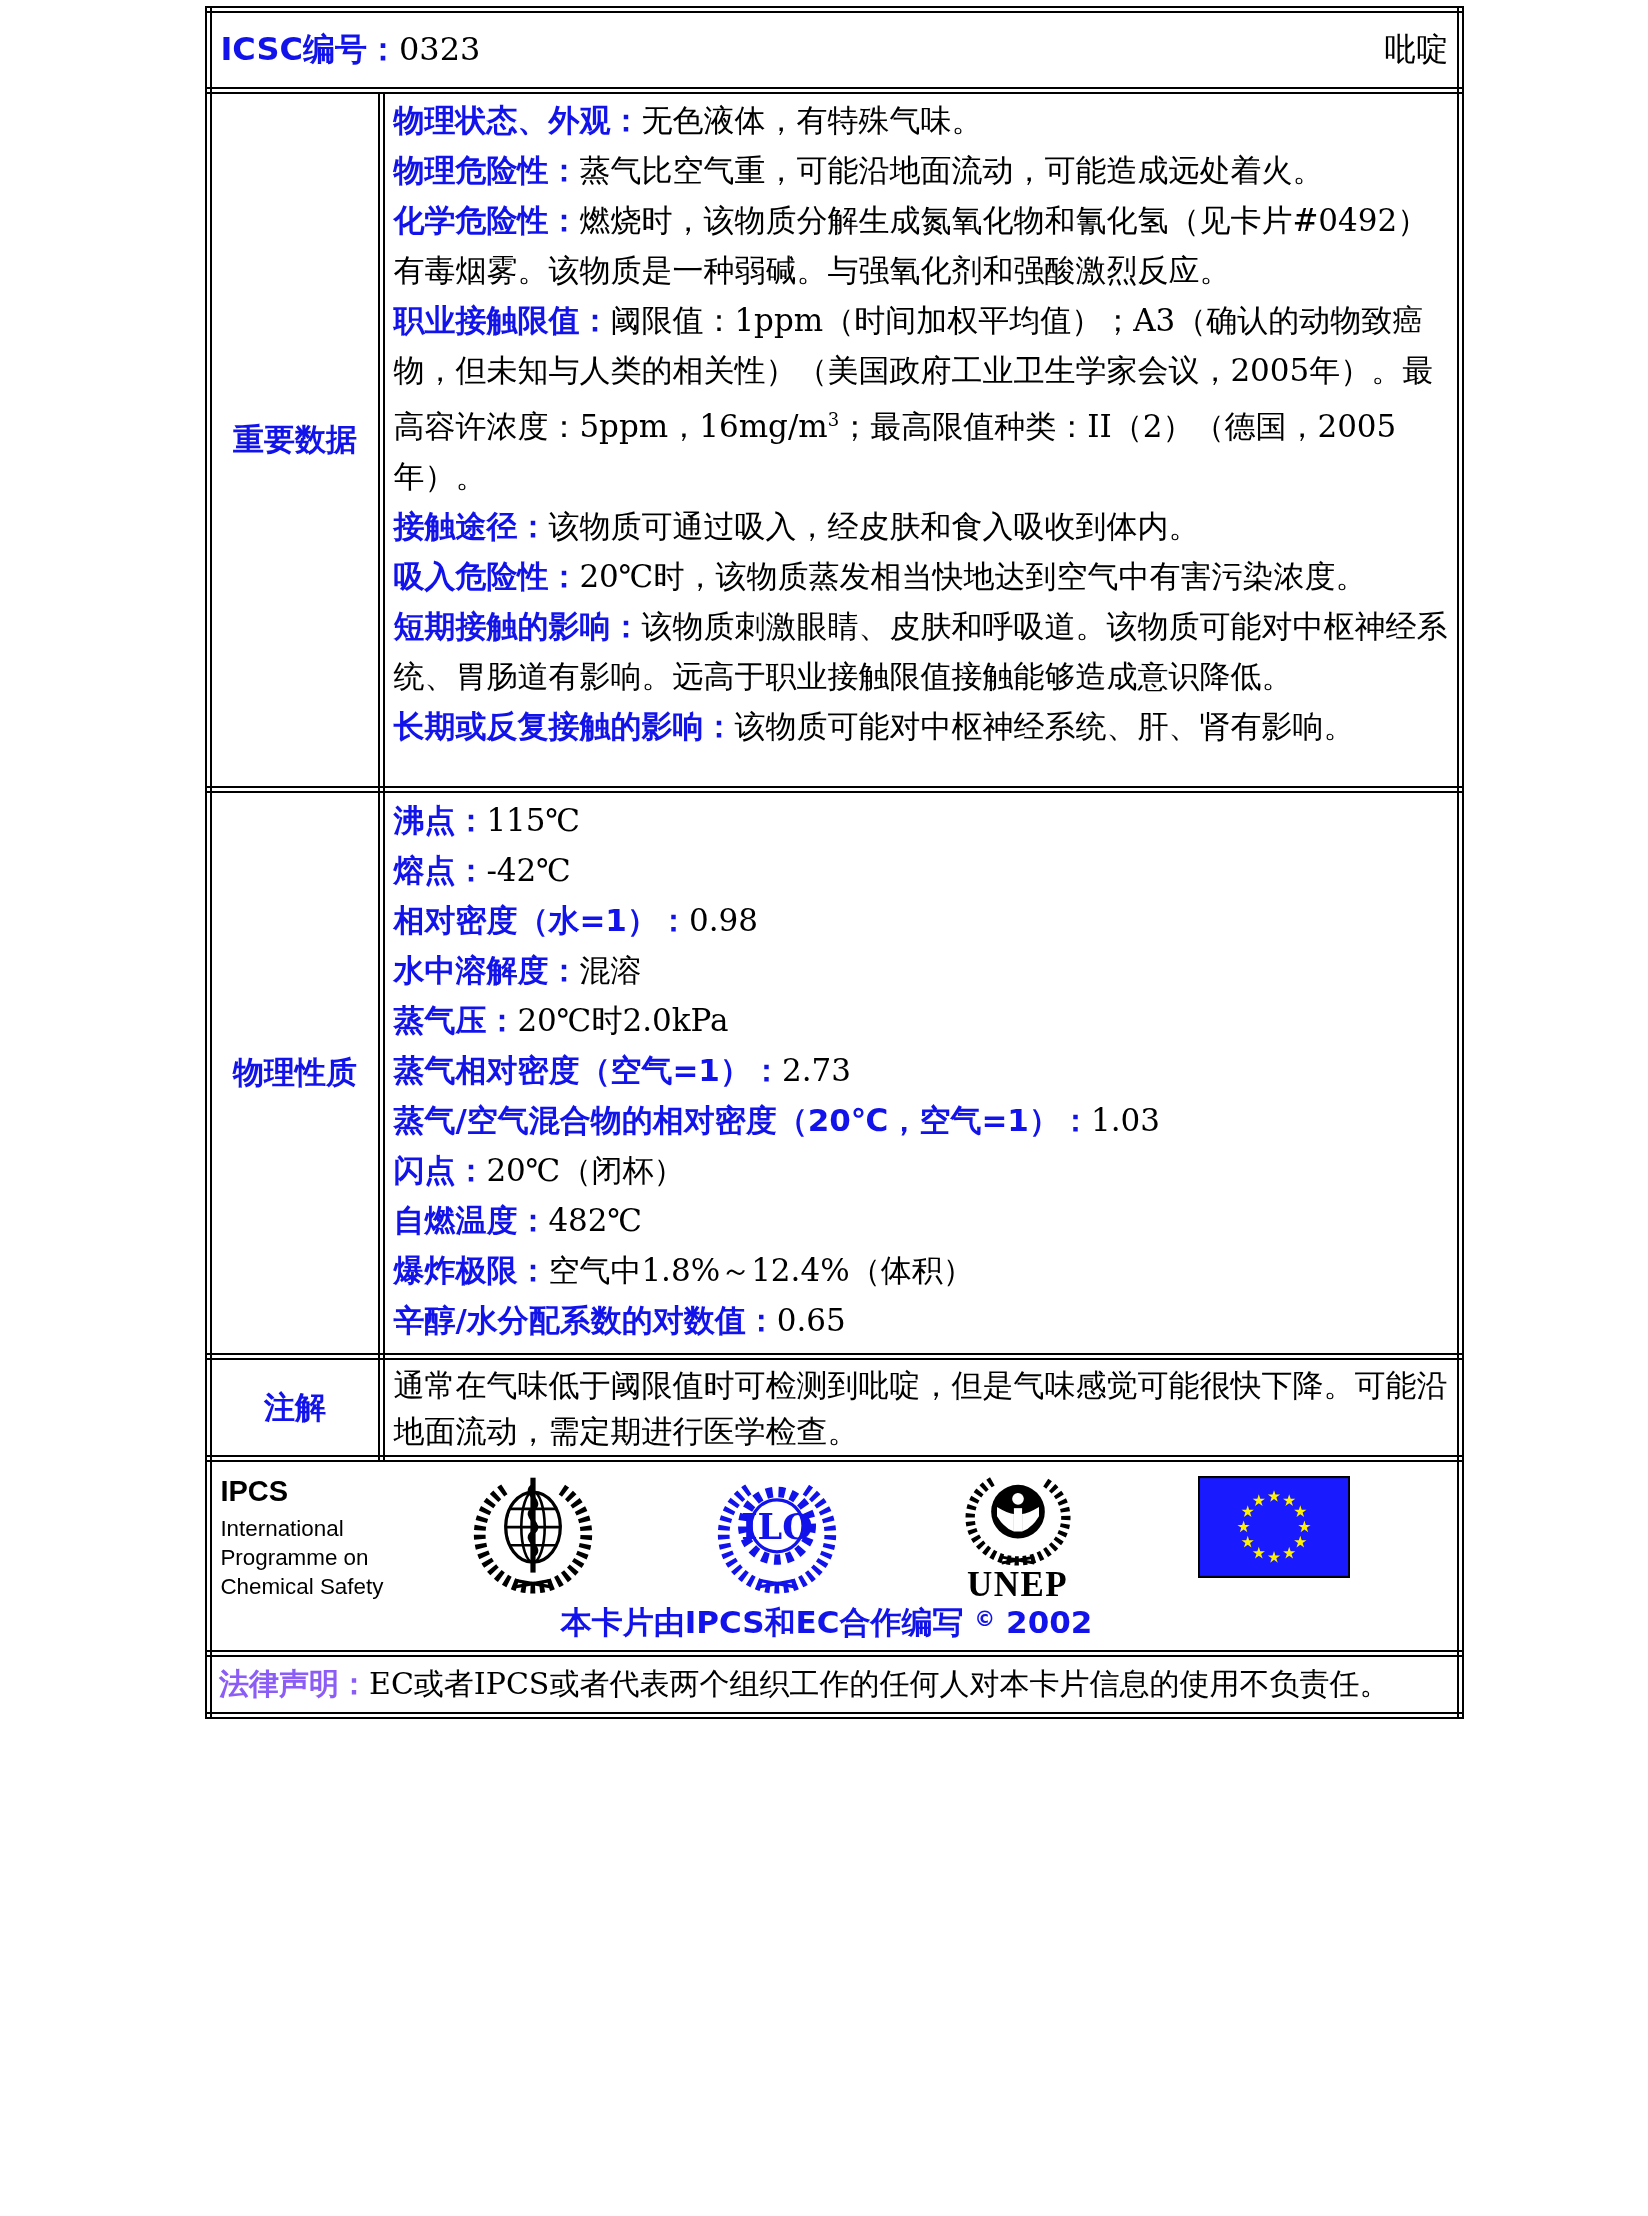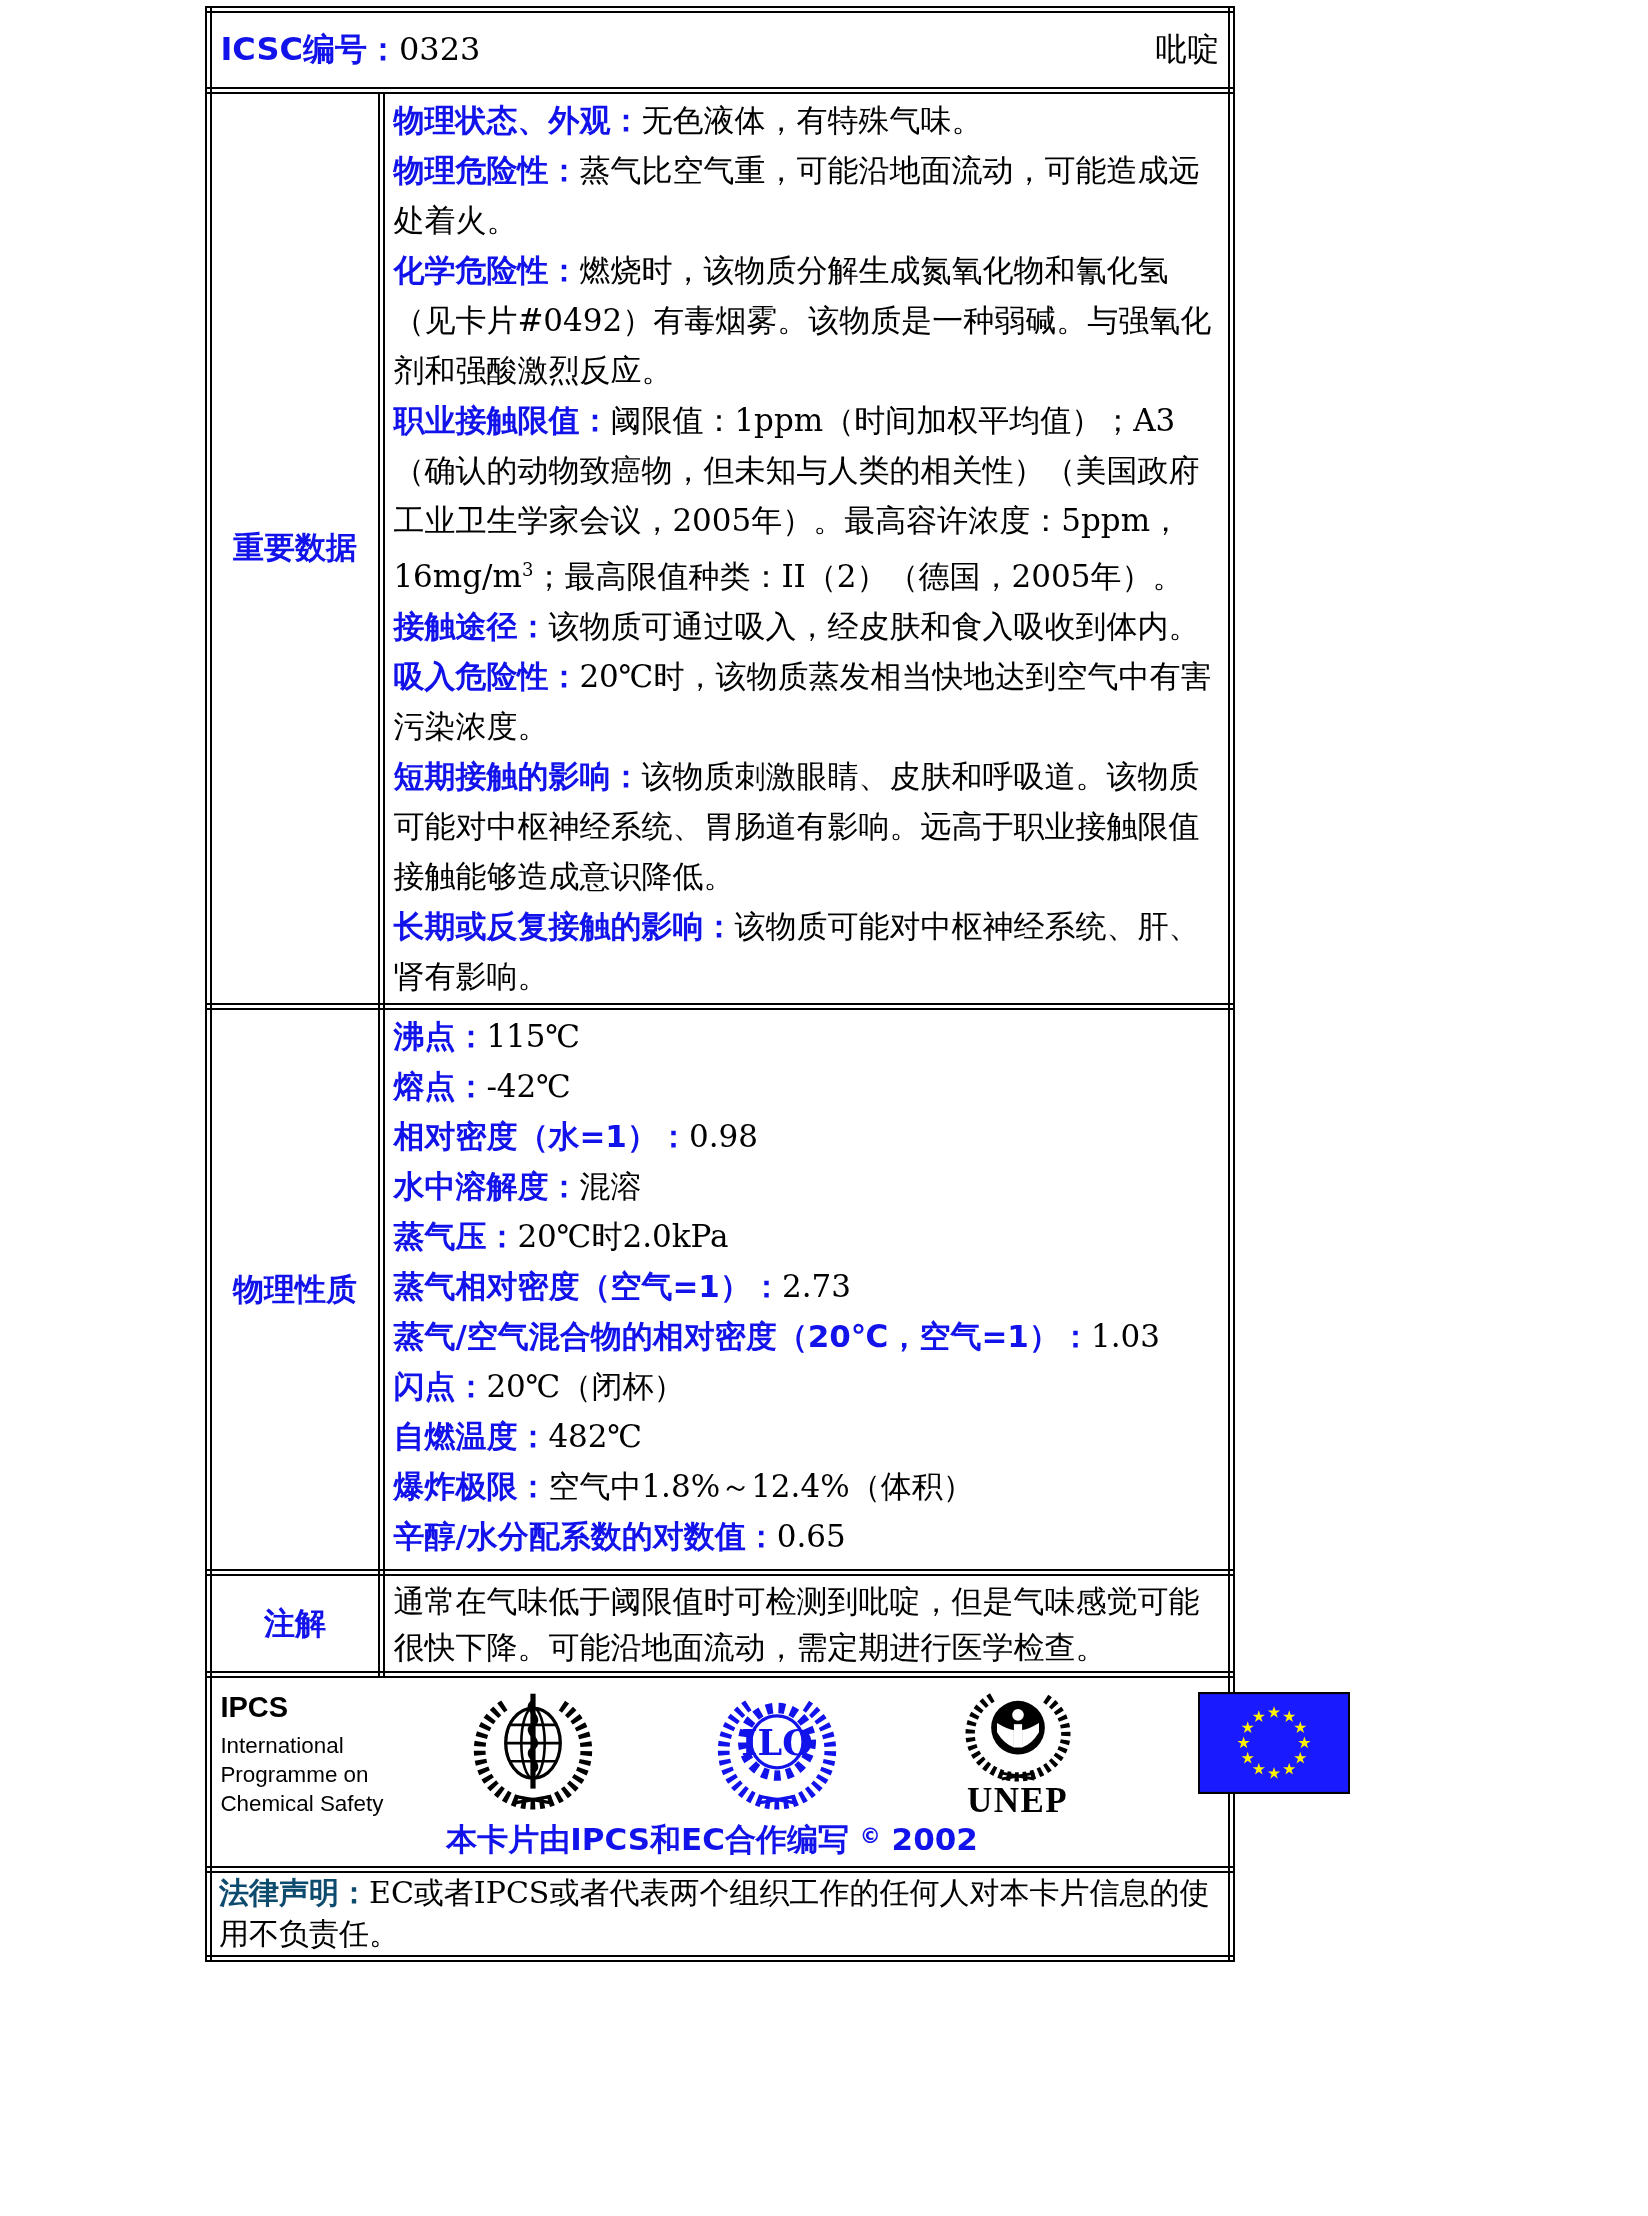--- a/index.html
+++ b/index.html
@@ -2,21 +2,21 @@
 <html style="font-size:11.2px"><head>
 <meta charset="utf-8">
 <style>
   html,body{margin:0;padding:0;background:#ffffff;}
   .page{position:relative;width:1649px;height:2216px;background:#fff;overflow:hidden;
         font-family:"DejaVu Sans",sans-serif;color:#000;}
   .title{margin:0;padding-top:11.2px;margin-left:205px;width:1259px;text-align:center;
          font-family:"DejaVu Serif","Liberation Serif",serif;font-weight:bold;
          font-size:55px;line-height:1.15;color:#f40000;letter-spacing:3.5px;}
   table.card{border-collapse:collapse;table-layout:fixed;margin:5.6px 0 0 205px;
-             width:1030px;background:#fff;}
+             width:1259px;background:#fff;}
   td{border:7px double #000;}
   .col-label{width:173px;}
   .section-label{text-align:center;vertical-align:middle;color:#1212ea;font-size:31px;
                  font-weight:bold;font-family:"DejaVu Sans",sans-serif;padding:4px;}
   .content{vertical-align:top;padding:1.4px 8.4px;font-size:31px;}
   .lbl{color:#1212ea;font-weight:bold;font-family:"DejaVu Sans",sans-serif;}
   .val{color:#000;font-family:"DejaVu Serif","Liberation Serif",serif;font-weight:normal;}
   p.item{margin:0;}
   sup.sup3{font-size:18px;font-family:"DejaVu Serif",serif;}
   .r-header td{height:74px;padding:0 8.4px;}
@@ -35,21 +35,21 @@
   .who{left:256px;top:4.2px;}
   .ilo{left:500px;top:4.2px;}
   .unep{left:739px;top:2.8px;width:133px;text-align:center;}
   .unep-text{font-family:"Liberation Serif","DejaVu Serif",serif;font-weight:bold;
              font-size:35px;letter-spacing:1.4px;line-height:1;margin-top:-5.6px;color:#000;}
   .eu{left:986px;top:14px;}
   .credit{position:absolute;left:0;right:16px;bottom:5.6px;text-align:center;color:#1212ea;
           font-weight:bold;font-size:31px;font-family:"DejaVu Sans",sans-serif;}
   .credit .csym{font-size:21px;vertical-align:7px;}
   .legal-cell{height:55px;vertical-align:middle;padding:0 7px;font-size:30px;}
-  .legal-lbl{font-weight:bold;color:#0c4a6e;font-family:Liberation Serif, serif;}
+  .legal-lbl{font-weight:bold;color:#8b5cf6;font-family:Liberation Serif, serif;}
 </style>
 </head>
 <body>
 
 <div class="page">
 
 
   <table class="card">
     <colgroup>
         <col class="col-label">

